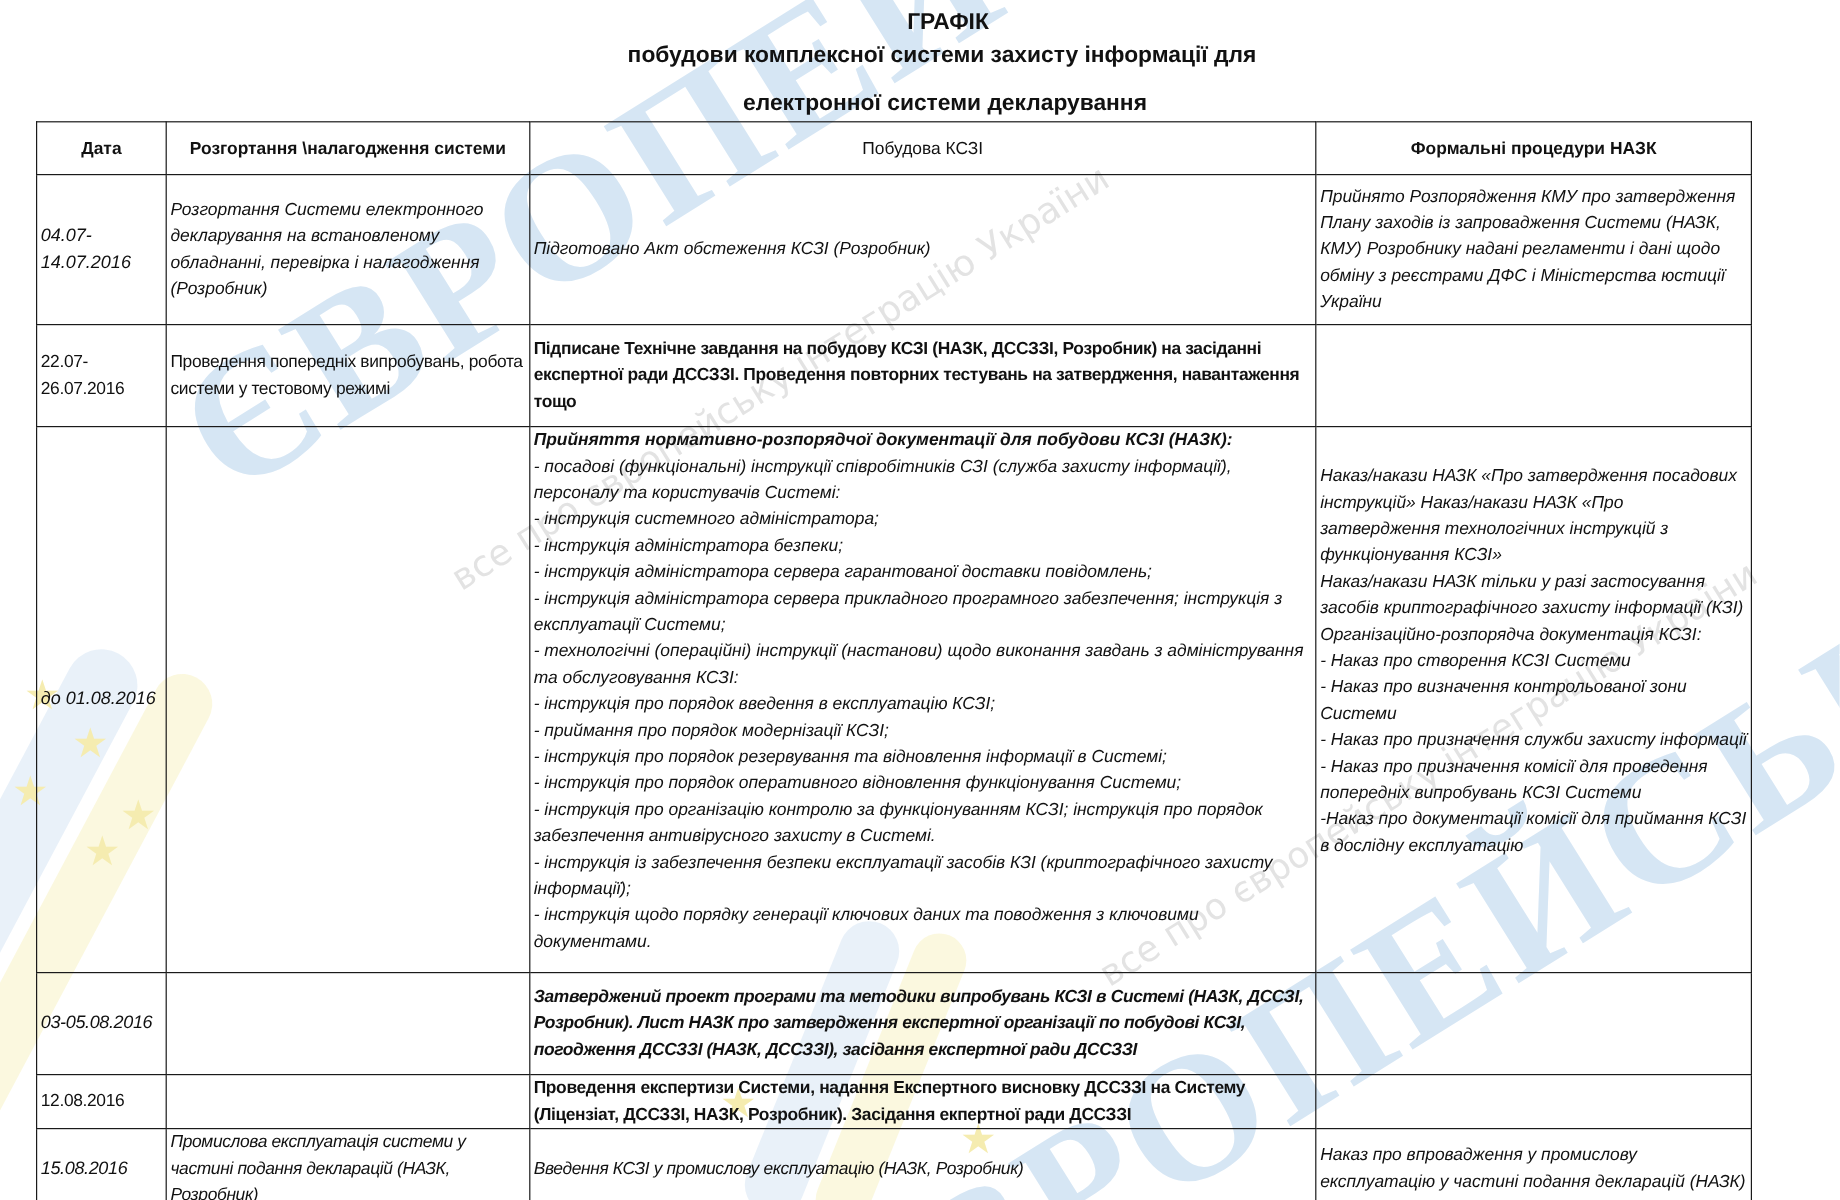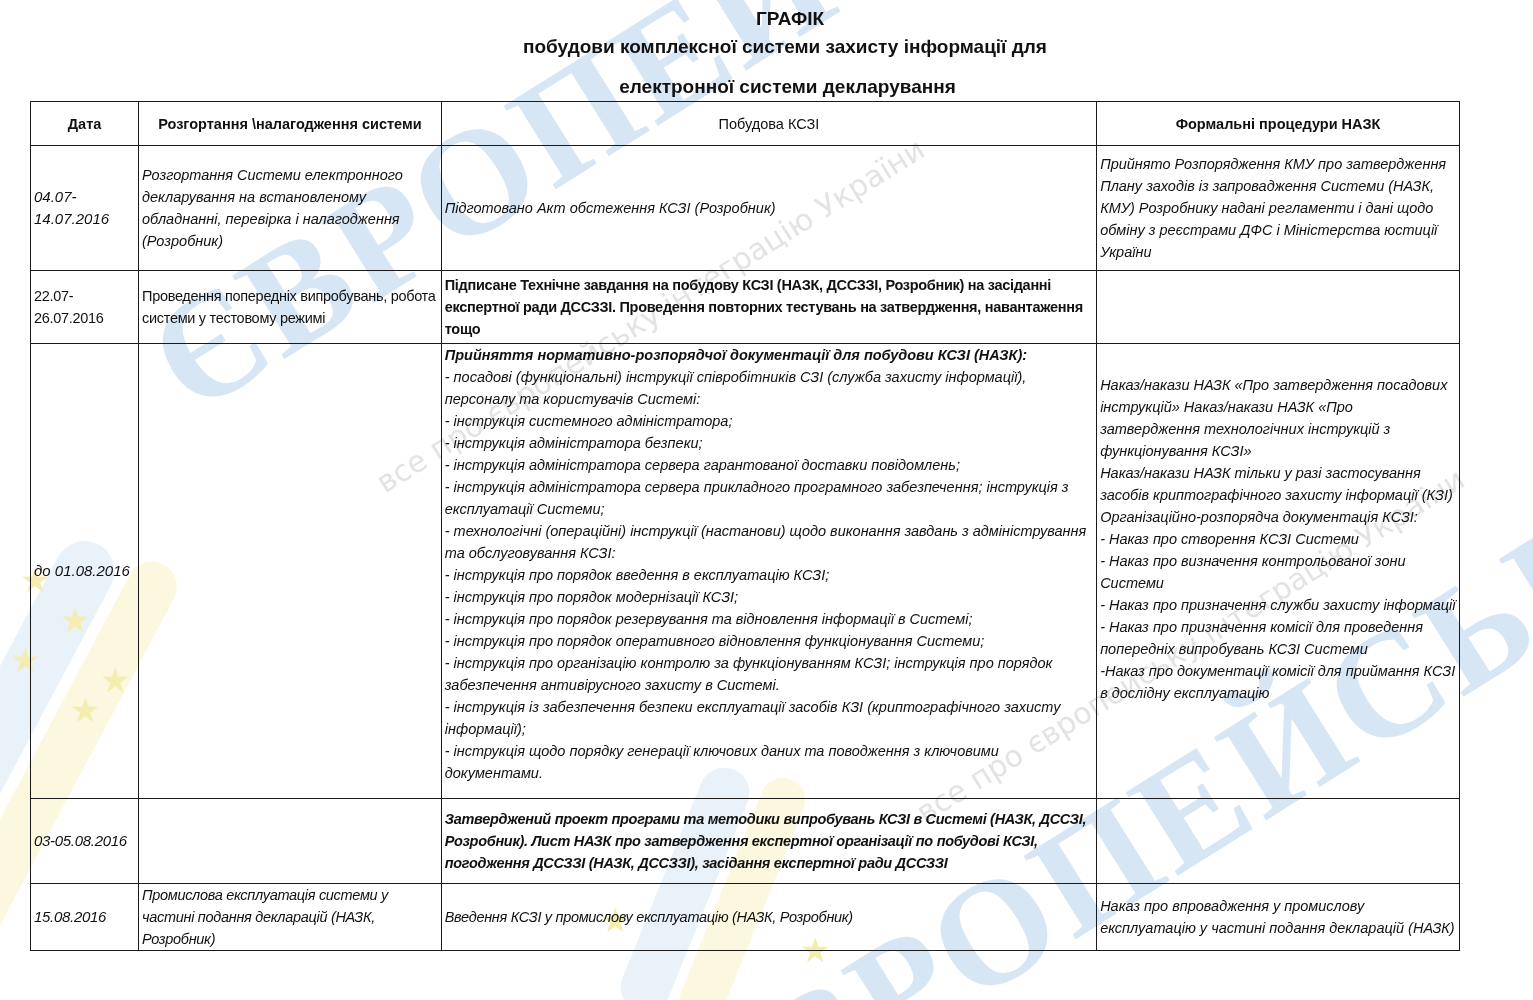--- a/index.html
+++ b/index.html
@@ -91,41 +91,41 @@
     <tbody>
 
       <tr style="height:125px;">
         <td class="date-cell it" style="white-space:pre-line;">04.07-
 14.07.2016</td>
         <td class="it">Розгортання Системи електронного декларування на встановленому обладнанні, перевірка і налагодження (Розробник)</td>
         <td class="it">Підготовано Акт обстеження КСЗІ (Розробник)</td>
         <td class="it">Прийнято Розпорядження КМУ про затвердження Плану заходів із запровадження Системи (НАЗК, КМУ) Розробнику надані регламенти і дані щодо обміну з реєстрами ДФС і Міністерства юстиції України</td>
       </tr>
 
-      <tr style="height:73px;">
+      <tr style="height:85px;">
         <td class="condensed" style="white-space:pre-line;">22.07-
 26.07.2016</td>
         <td class="condensed">Проведення попередніх випробувань, робота системи у тестовому режимі</td>
         <td class="bd condensed">Підписане Технічне завдання на побудову КСЗІ (НАЗК, ДССЗЗІ, Розробник) на засіданні експертної ради  ДССЗЗІ. Проведення повторних тестувань на затвердження, навантаження тощо</td>
         <td></td>
       </tr>
 
       <tr style="height:455px;">
         <td class="date-cell it">до 01.08.2016</td>
         <td></td>
         <td class="it top">
           <span class="list-line bdit">Прийняття нормативно-розпорядчої документації для побудови КСЗІ (НАЗК):</span>
           <span class="list-line"> - посадові (функціональні) інструкції співробітників СЗІ (служба захисту інформації), персоналу та користувачів Системі:</span>
           <span class="list-line"> - інструкція системного адміністратора;</span>
           <span class="list-line"> - інструкція адміністратора безпеки;</span>
           <span class="list-line"> - інструкція адміністратора сервера гарантованої доставки повідомлень;</span>
           <span class="list-line"> - інструкція адміністратора сервера прикладного програмного забезпечення; інструкція з експлуатації Системи;</span>
           <span class="list-line">- технологічні (операційні) інструкції (настанови) щодо виконання завдань з адміністрування та обслуговування КСЗІ:</span>
           <span class="list-line">-  інструкція про порядок введення в експлуатацію КСЗІ;</span>
-          <span class="list-line">- інструкція про порядок модернізації КСЗІ;</span>
+          <span class="list-line">- приймання про порядок модернізації КСЗІ;</span>
           <span class="list-line">- інструкція про порядок резервування та  відновлення інформації в Системі;</span>
           <span class="list-line">- інструкція про порядок оперативного відновлення функціонування Системи;</span>
           <span class="list-line">- інструкція про організацію контролю за функціонуванням КСЗІ; інструкція про порядок забезпечення антивірусного захисту в Системі.</span>
           <span class="list-line">-  інструкція із забезпечення безпеки експлуатації засобів КЗІ (криптографічного захисту інформації);</span>
           <span class="list-line">- інструкція щодо порядку генерації ключових даних та поводження з ключовими документами.</span>
         </td>
         <td class="it top" style="padding-top:30px;">
           <span class="list-line">Наказ/накази НАЗК «Про затвердження посадових інструкцій»           Наказ/накази НАЗК «Про затвердження технологічних інструкцій з функціонування КСЗІ»</span>
           <span class="list-line">Наказ/накази НАЗК тільки у разі застосування засобів криптографічного захисту інформації (КЗІ)      Організаційно-розпорядча документація КСЗІ:</span>
           <span class="list-line">- Наказ про створення КСЗІ Системи</span>
@@ -136,20 +136,26 @@
         </td>
       </tr>
 
       <tr style="height:85px;">
         <td class="date-cell it condensed">03-05.08.2016</td>
         <td></td>
         <td class="bdit condensed">Затверджений проект програми та методики випробувань КСЗІ в Системі (НАЗК, ДССЗІ, Розробник). Лист НАЗК про затвердження експертної організації по побудові КСЗІ, погодження ДССЗЗІ (НАЗК, ДССЗЗІ), засідання експертної ради ДССЗЗІ</td>
         <td></td>
       </tr>
 
+      <tr style="height:44px;">
+        <td class="condensed">12.08.2016</td>
+        <td></td>
+        <td class="bd condensed">Проведення експертизи Системи, надання Експертного висновку ДССЗЗІ на Систему (Ліцензіат, ДССЗЗІ, НАЗК, Розробник). Засідання екпертної ради ДССЗЗІ</td>
+        <td></td>
+      </tr>
 
       <tr style="height:62px;">
         <td class="date-cell it condensed">15.08.2016</td>
         <td class="it condensed">Промислова експлуатація системи у частині подання декларацій (НАЗК, Розробник)</td>
         <td class="it condensed">Введення КСЗІ у промислову експлуатацію (НАЗК, Розробник)</td>
         <td class="it">Наказ про впровадження у промислову експлуатацію у частині подання декларацій (НАЗК)</td>
       </tr>
     </tbody>
   </table>
 </div>

